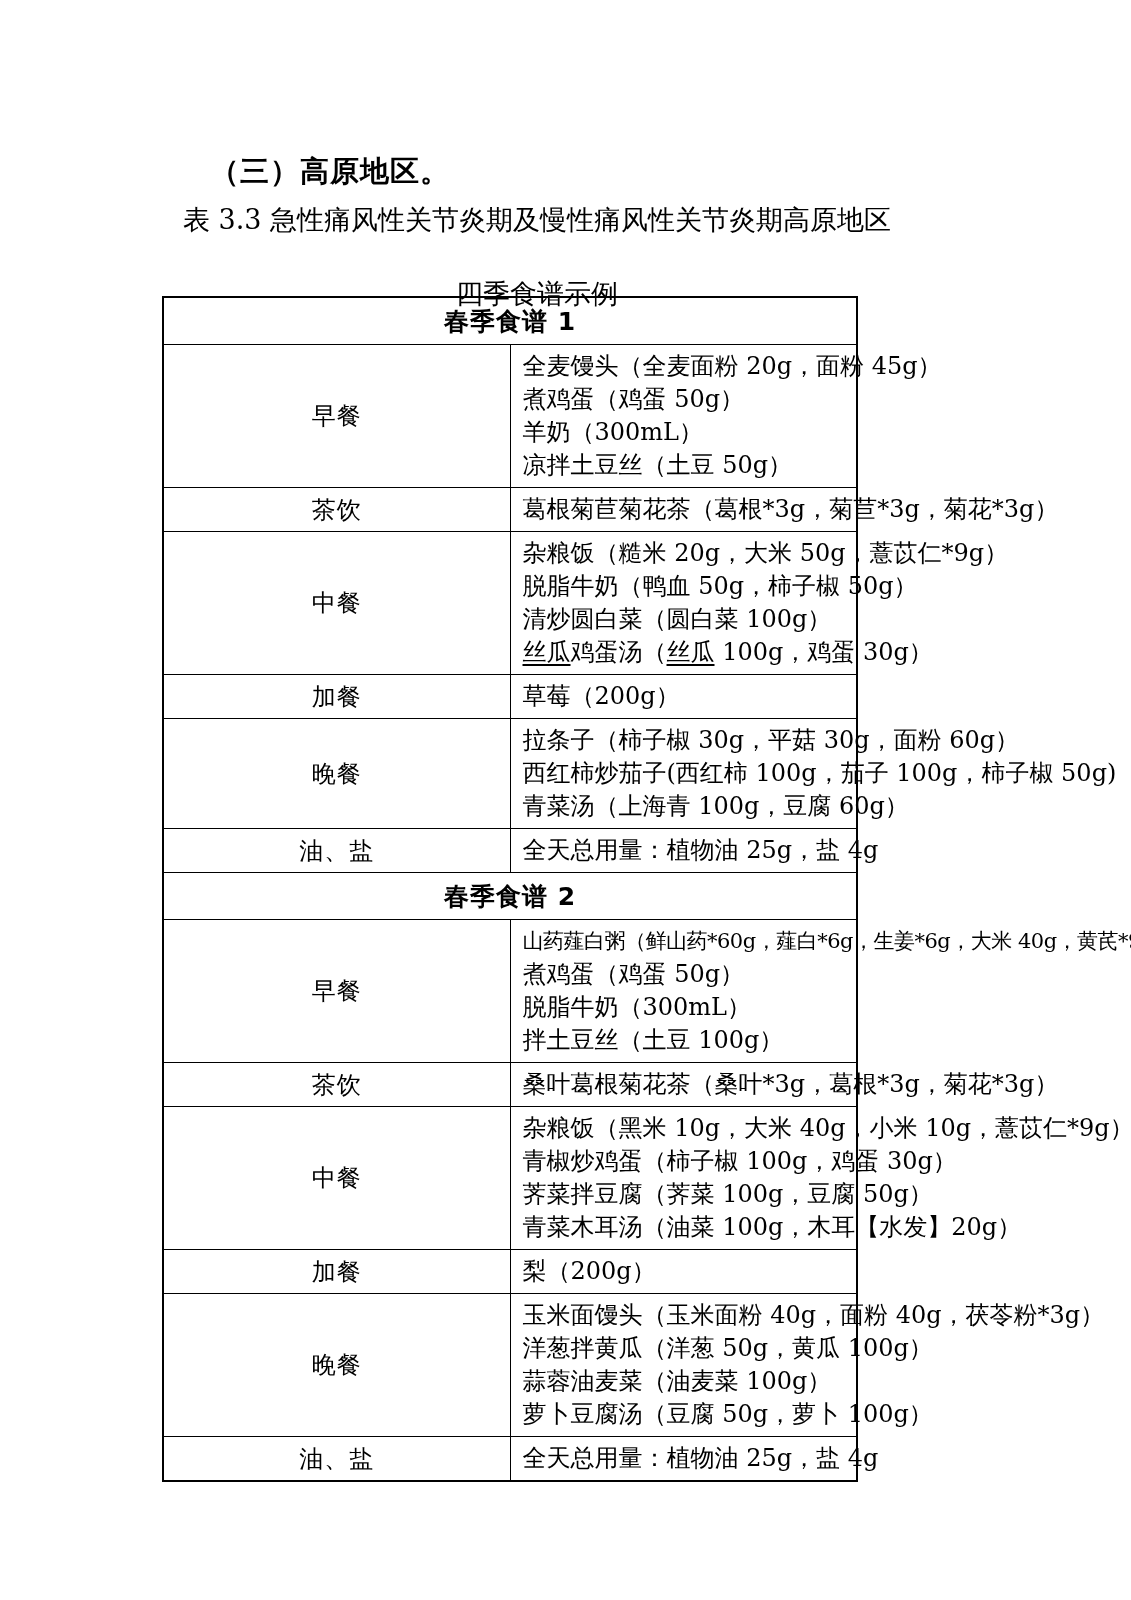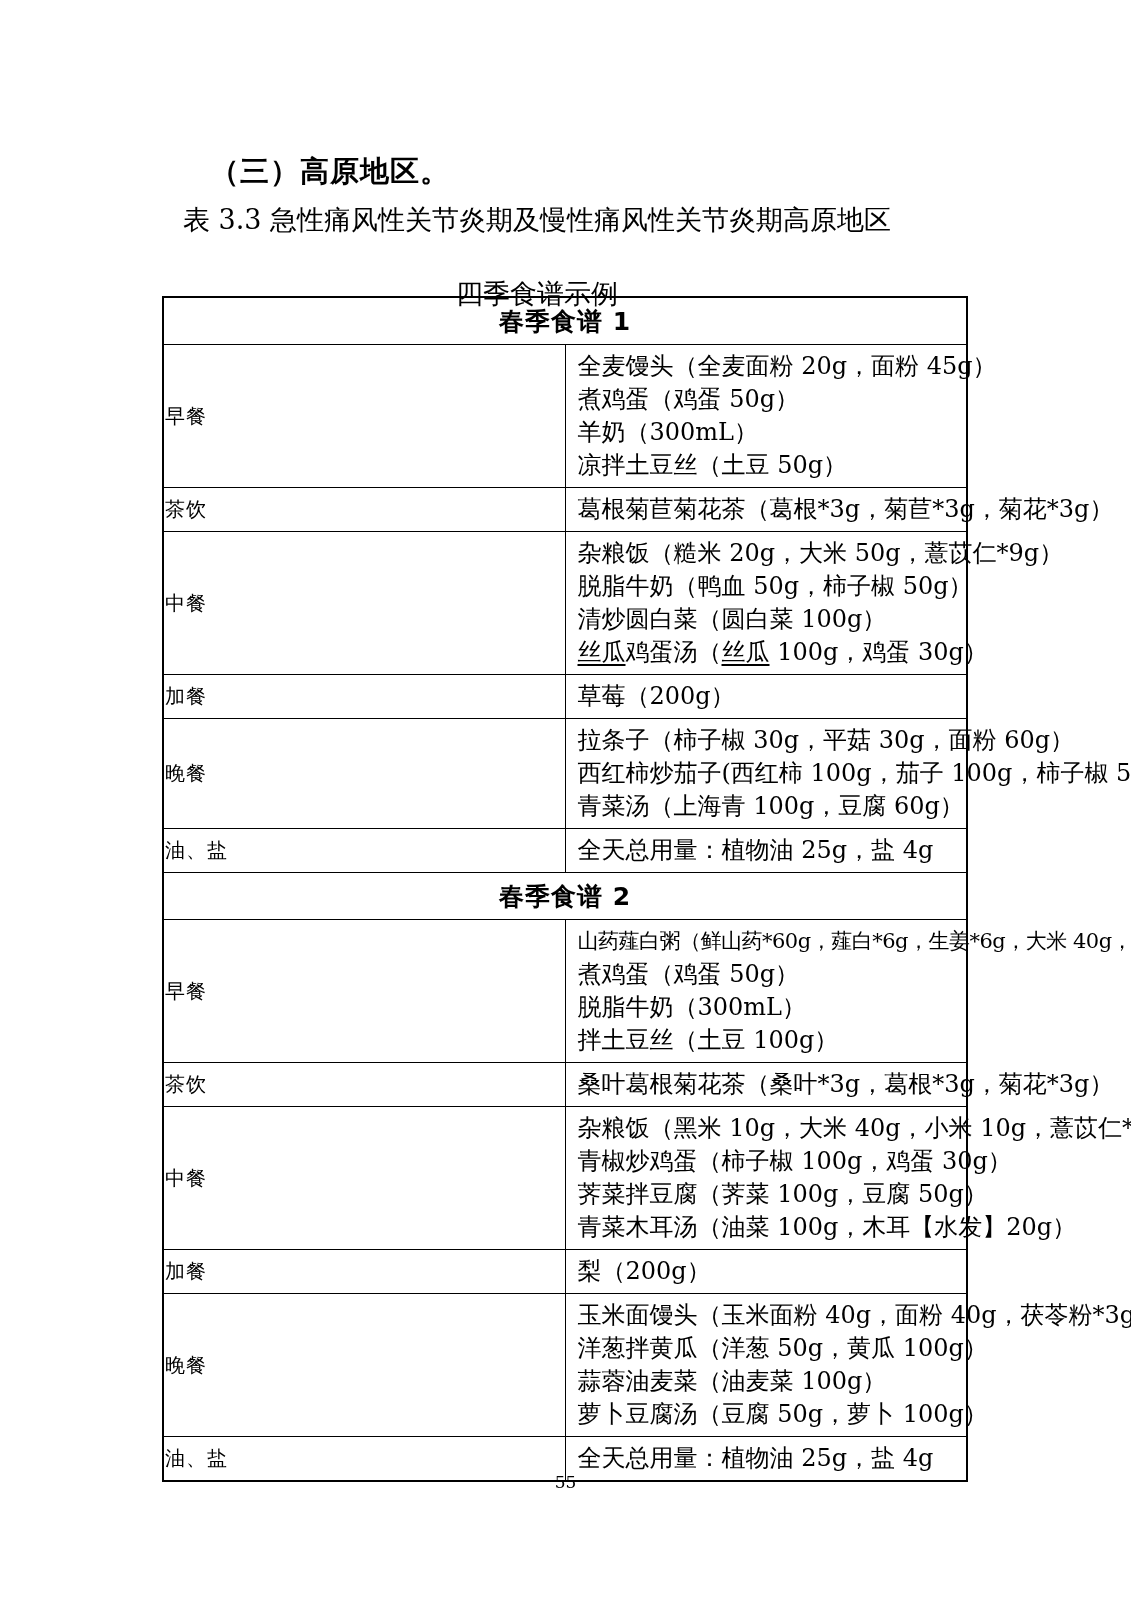--- a/index.html
+++ b/index.html
@@ -36,44 +36,44 @@
     font-size: 27px;
     font-weight: 500;
   }
   .table-title.line1 { top: 202px; }
   .table-title.line2 { top: 256px; margin-top: 20px; }
 
   table.menu {
     position: absolute;
     left: 162px;
     top: 296px;
-    width: 806px;
+    width: 696px;
     border-collapse: collapse;
     table-layout: fixed;
   }
   table.menu, table.menu td {
     border: 1px solid #000;
   }
   table.menu {
     border: 2px solid #000;
   }
   td.section-header-cell {
     height: 44px;
     text-align: center;
     vertical-align: middle;
     font-weight: bold;
     font-size: 25px;
     font-family: "DejaVu Sans", "Liberation Sans", sans-serif;
     letter-spacing: 1px;
   }
   td.label-cell {
     width: 141px;
-    text-align: left;
+    text-align: center;
     vertical-align: middle;
-    font-size: 20px;
+    font-size: 24px;
     letter-spacing: 1px;
   }
   td.content-cell {
     padding: 5px 4px 5px 12px;
     font-size: 24px;
     vertical-align: middle;
     margin-top: 40px;
   }
   .menu-line {
     line-height: 33px;
@@ -200,15 +200,14 @@
         </tr>
         <tr>
           <td class="label-cell">油、盐</td>
           <td class="content-cell">
             <div class="menu-line">全天总用量：植物油 25g，盐 4g</div>
           </td>
         </tr>
       </tbody>
   </table>
 
-  <div class="page-number">55</div>
 
 </div>
 
 </body></html>

